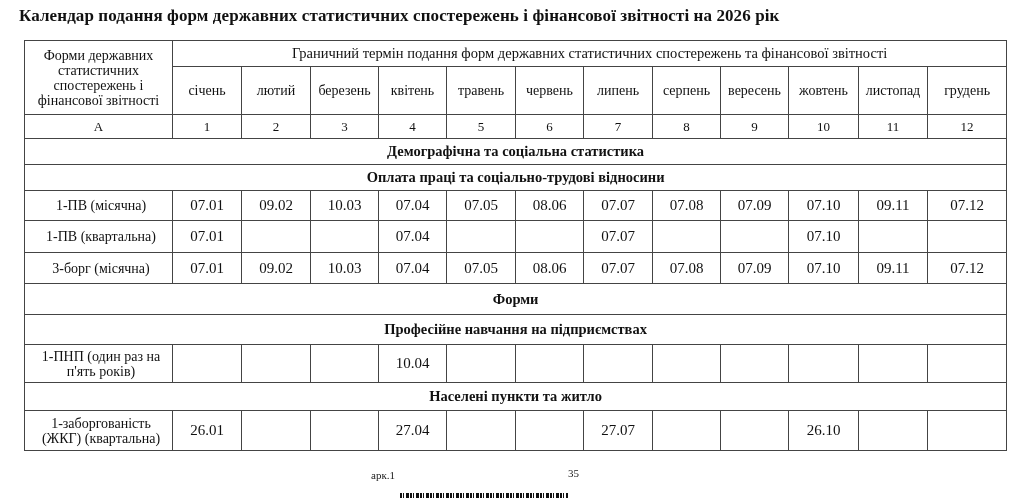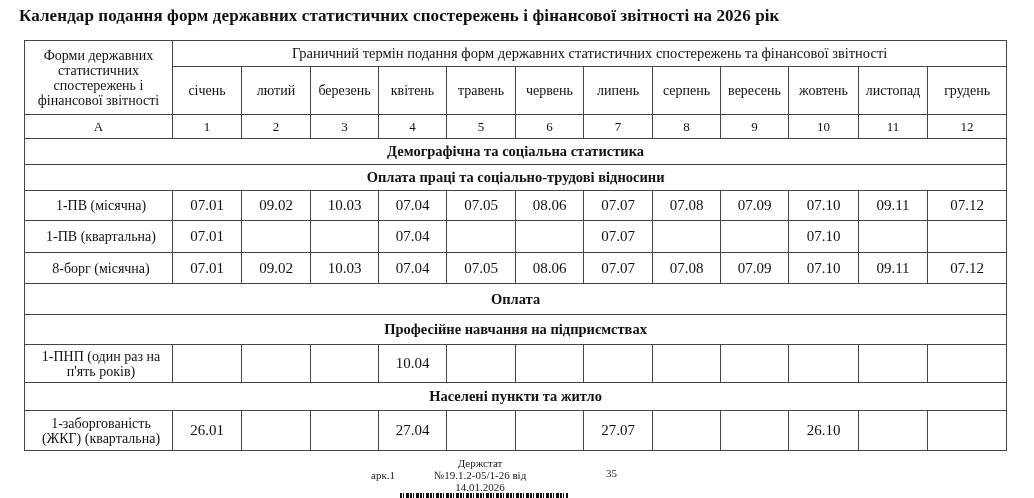--- a/index.html
+++ b/index.html
@@ -35,21 +35,21 @@
   .sub-prof { height: 29px !important; }
   .r4 td { height: 37px; }
   .sub-house { height: 27px !important; }
   .r5 td { height: 39px; }
   .footer {
     position: absolute; top: 455px; left: 0; width: 1034px; height: 43px;
     font-size: 11px; color: #222;
   }
   .f-ark { position: absolute; left: 371px; top: 14px; }
   .f-center { position: absolute; left: 420px; top: 2px; width: 120px; text-align: center; line-height: 12px; }
-  .f-page { position: absolute; left: 568px; top: 12px; margin-left: 38px; }
+  .f-page { position: absolute; left: 568px; top: 12px; }
   .barcode {
     position: absolute; left: 400px; top: 38px; width: 168px; height: 5px;
     background: repeating-linear-gradient(90deg, #111 0 2px, #fff 2px 3px, #111 3px 4px, #fff 4px 6px, #111 6px 9px, #fff 9px 10px);
   }
 </style>
 </head>
 <body>
 
 <div class="title">Календар подання форм державних статистичних спостережень і фінансової звітності на 2026 рік</div>
 
@@ -134,37 +134,37 @@
     <td class="date"></td>
     <td class="date"></td>
     <td class="date">07.07</td>
     <td class="date"></td>
     <td class="date"></td>
     <td class="date">07.10</td>
     <td class="date"></td>
     <td class="date"></td>
   </tr>
   <tr class="r3">
-    <td class="row-label">8-борг (місячна)</td>
+    <td class="row-label">3-борг (місячна)</td>
     <td class="date">07.01</td>
     <td class="date">09.02</td>
     <td class="date">10.03</td>
     <td class="date">07.04</td>
     <td class="date">07.05</td>
     <td class="date">08.06</td>
     <td class="date">07.07</td>
     <td class="date">07.08</td>
     <td class="date">07.09</td>
     <td class="date">07.10</td>
     <td class="date">09.11</td>
     <td class="date">07.12</td>
   </tr>
 
   <tr>
-    <td colspan="13" class="section sec-edu">Оплата</td>
+    <td colspan="13" class="section sec-edu">Форми</td>
   </tr>
   <tr>
     <td colspan="13" class="subsection sub-prof">Професійне навчання на підприємствах</td>
   </tr>
   <tr class="r4">
     <td class="row-label">1-ПНП (один раз на п'ять років)</td>
     <td class="date"></td>
     <td class="date"></td>
     <td class="date"></td>
     <td class="date">10.04</td>
@@ -193,20 +193,15 @@
     <td class="date"></td>
     <td class="date">26.10</td>
     <td class="date"></td>
     <td class="date"></td>
   </tr>
 </tbody>
   </table>
 
 <div class="footer">
   <span class="f-ark">арк.1</span>
-  <div class="f-center">
-    <div>Держстат</div>
-    <div>№19.1.2-05/1-26 від</div>
-    <div>14.01.2026</div>
-  </div>
   <span class="f-page">35</span>
   <div class="barcode"></div>
 </div>
 
 </body></html>

